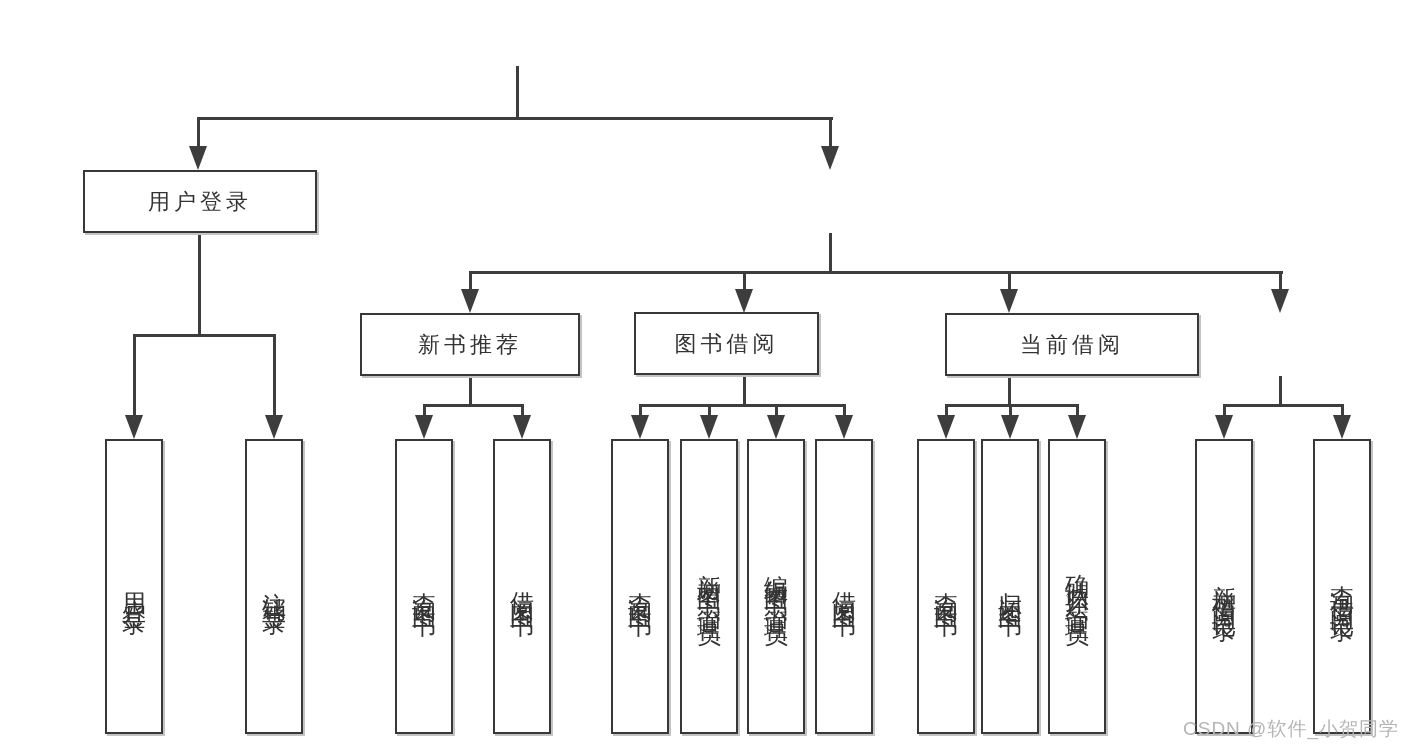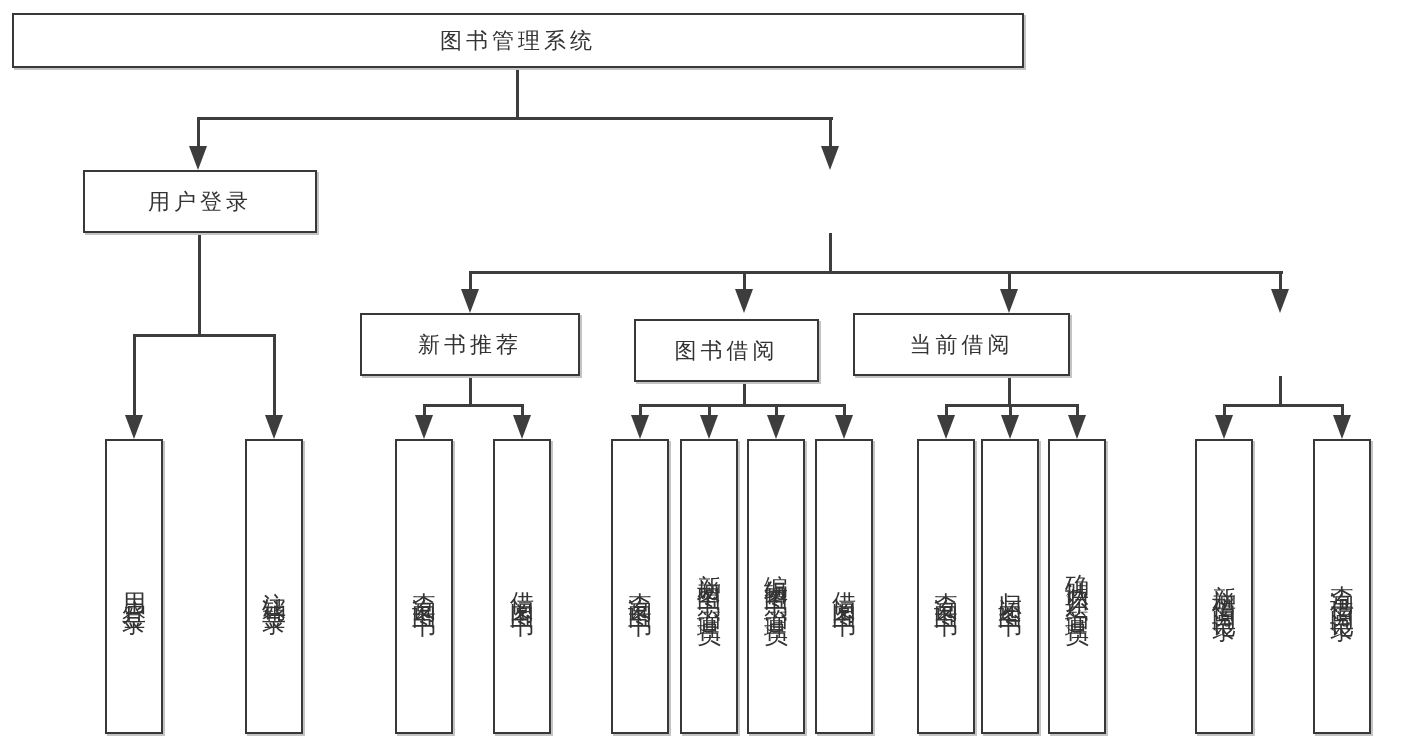--- a/index.html
+++ b/index.html
@@ -106,35 +106,32 @@
   <div class="ln" style="left:1076px;top:404px;width:3px;height:14px"></div>
   <div class="arrow" style="left:1068px;top:415px"></div>
 
   <div class="ln" style="left:1279px;top:376px;width:3px;height:31px"></div>
   <div class="ln" style="left:1223px;top:404px;width:120px;height:3px"></div>
   <div class="ln" style="left:1223px;top:404px;width:3px;height:14px"></div>
   <div class="arrow" style="left:1215px;top:415px"></div>
   <div class="ln" style="left:1341px;top:404px;width:3px;height:14px"></div>
   <div class="arrow" style="left:1333px;top:415px"></div>
 
-  <div class="node" style="left:12px;top:13px;width:1012px;height:55px">
-    <span class="hlabel">图书管理系统</span>
-  </div>
 
   <div class="node" style="left:83px;top:170px;width:234px;height:63px">
     <span class="hlabel">用户登录</span>
   </div>
 
   <div class="node" style="left:360px;top:313px;width:220px;height:63px">
     <span class="hlabel">新书推荐</span>
   </div>
-  <div class="node" style="left:634px;top:319px;width:185px;height:63px">
+  <div class="node" style="left:634px;top:312px;width:185px;height:63px">
     <span class="hlabel">图书借阅</span>
   </div>
-  <div class="node" style="left:853px;top:313px;width:217px;height:63px">
+  <div class="node" style="left:945px;top:313px;width:254px;height:63px">
     <span class="hlabel">当前借阅</span>
   </div>
 
   <div class="node" style="left:105px;top:439px;width:58px;height:295px">
     <span class="vlabel">用户登录</span>
   </div>
   <div class="node" style="left:245px;top:439px;width:58px;height:295px">
     <span class="vlabel">注销登录</span>
   </div>
 
@@ -168,14 +165,15 @@
     <span class="vlabel">确认归还（管理员）</span>
   </div>
 
   <div class="node" style="left:1195px;top:439px;width:58px;height:295px">
     <span class="vlabel">新增借阅记录</span>
   </div>
   <div class="node" style="left:1313px;top:439px;width:58px;height:295px">
     <span class="vlabel">查询借阅记录</span>
   </div>
 
+  <div class="watermark">CSDN @软件_小贺同学</div>
 
 </div>
 
 </body></html>

